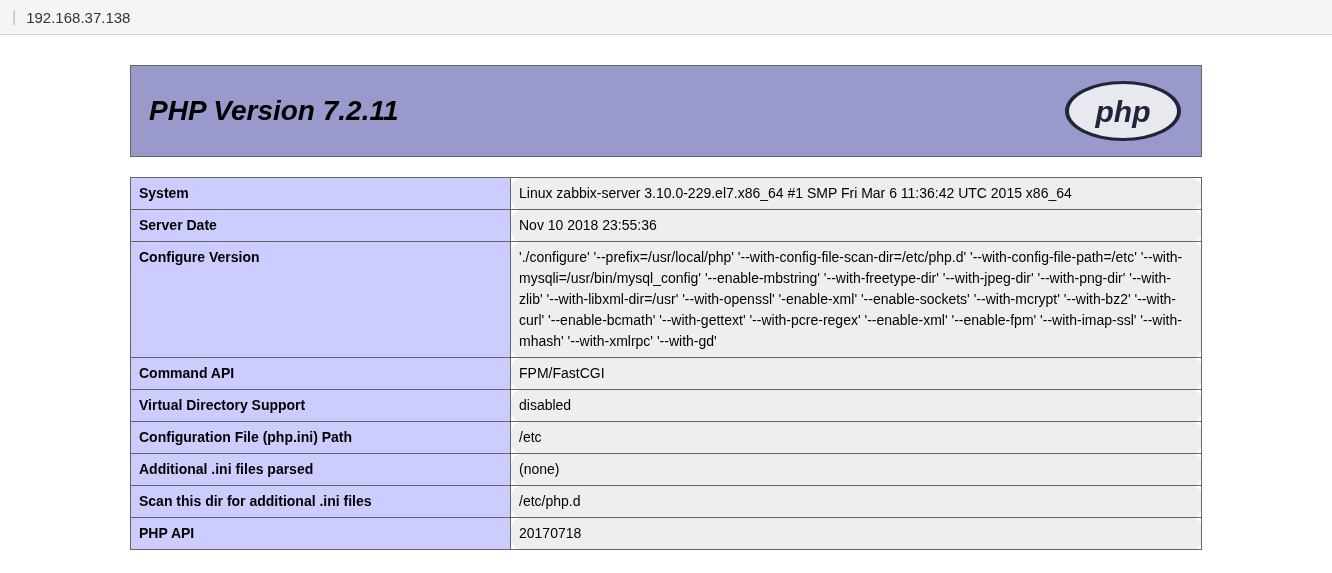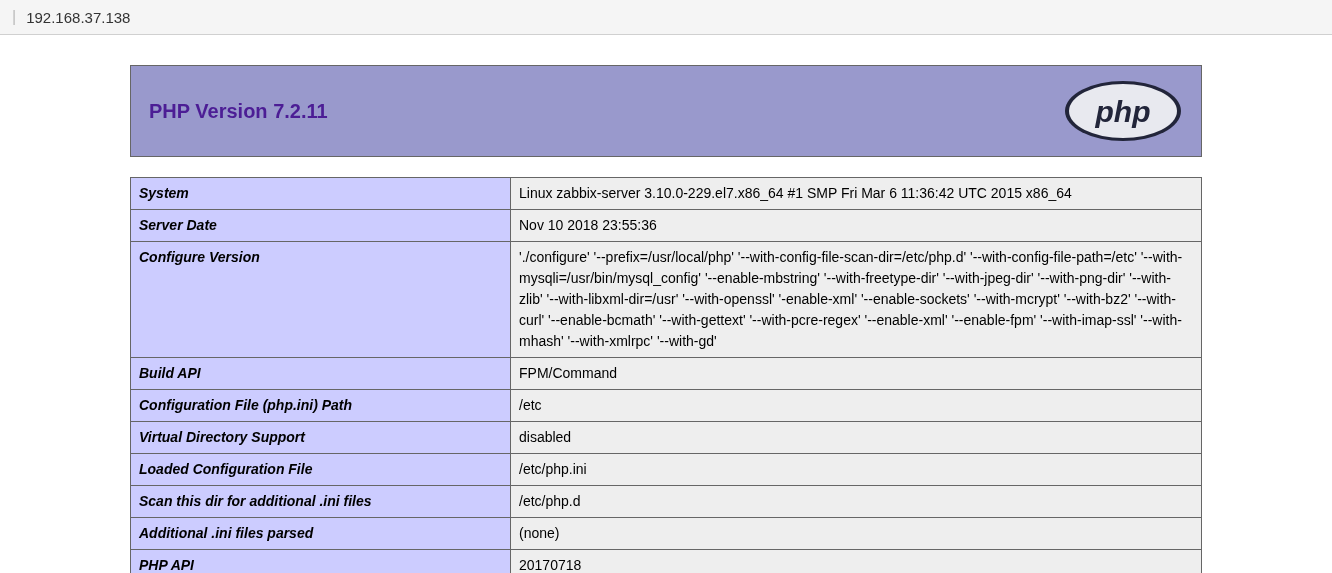--- a/index.html
+++ b/index.html
@@ -32,23 +32,24 @@
     .header {
       background: #9999cc;
       border: 1px solid #666;
       padding: 10px 18px;
       display: flex;
       align-items: center;
       justify-content: space-between;
       height: 92px;
     }
     .header-title {
-      font-size: 20px;
+      font-size: 28px;
       font-weight: bold;
-      color: #4c1d95;
+      color: #000000;
+      font-style: italic;
     }
     .php-logo {
       width: 120px;
       height: 62px;
     }
     .info-table {
       width: 100%;
       border-collapse: collapse;
       margin-top: 20px;
     }
@@ -57,26 +58,26 @@
       padding: 5px 8px;
       font-size: 14px;
       vertical-align: top;
       line-height: 1.5;
     }
     .info-table td.label {
       background: #ccccff;
       font-weight: bold;
       width: 380px;
       color: #000;
-      font-style: italic;
     }
     .info-table td.value {
       background: #eeeeee;
       color: #000;
       word-wrap: break-word;
+      border-radius: 11px;
     }
   </style>
 </head>
 <body>
 
 <div class="address-bar">
   <span class="pipe">|</span>
   <span>192.168.37.138</span>
 </div>
 
@@ -98,42 +99,38 @@
       </tr>
       <tr>
         <td class="label">Server Date</td>
         <td class="value">Nov 10 2018 23:55:36</td>
       </tr>
       <tr>
         <td class="label">Configure Version</td>
         <td class="value">'./configure' '--prefix=/usr/local/php' '--with-config-file-scan-dir=/etc/php.d' '--with-config-file-path=/etc' '--with-mysqli=/usr/bin/mysql_config' '--enable-mbstring' '--with-freetype-dir' '--with-jpeg-dir' '--with-png-dir' '--with-zlib' '--with-libxml-dir=/usr' '--with-openssl' '-enable-xml' '--enable-sockets' '--with-mcrypt' '--with-bz2' '--with-curl' '--enable-bcmath' '--with-gettext' '--with-pcre-regex' '--enable-xml' '--enable-fpm' '--with-imap-ssl' '--with-mhash' '--with-xmlrpc' '--with-gd'</td>
       </tr>
       <tr>
-        <td class="label">Build API</td>
-        <td class="value">FPM/Command</td>
+        <td class="label">Command API</td>
+        <td class="value">FPM/FastCGI</td>
+      </tr>
+      <tr>
+        <td class="label">Virtual Directory Support</td>
+        <td class="value">disabled</td>
       </tr>
       <tr>
         <td class="label">Configuration File (php.ini) Path</td>
         <td class="value">/etc</td>
       </tr>
       <tr>
-        <td class="label">Virtual Directory Support</td>
-        <td class="value">disabled</td>
-      </tr>
-      <tr>
-        <td class="label">Loaded Configuration File</td>
-        <td class="value">/etc/php.ini</td>
+        <td class="label">Additional .ini files parsed</td>
+        <td class="value">(none)</td>
       </tr>
       <tr>
         <td class="label">Scan this dir for additional .ini files</td>
         <td class="value">/etc/php.d</td>
-      </tr>
-      <tr>
-        <td class="label">Additional .ini files parsed</td>
-        <td class="value">(none)</td>
       </tr>
       <tr>
         <td class="label">PHP API</td>
         <td class="value">20170718</td>
       </tr>
     </tbody>
   </table>
 </div>
 
 </body></html>

